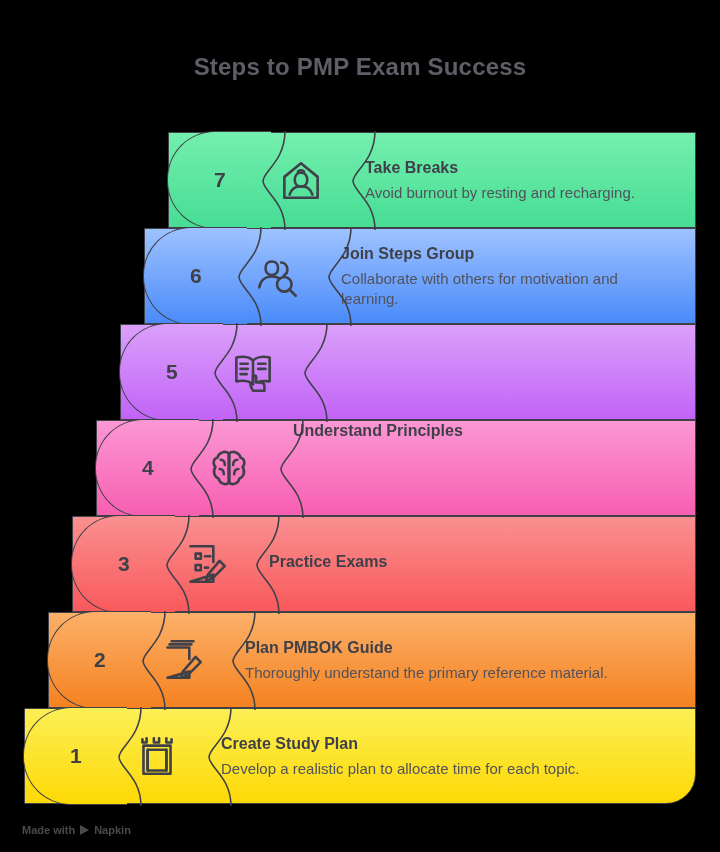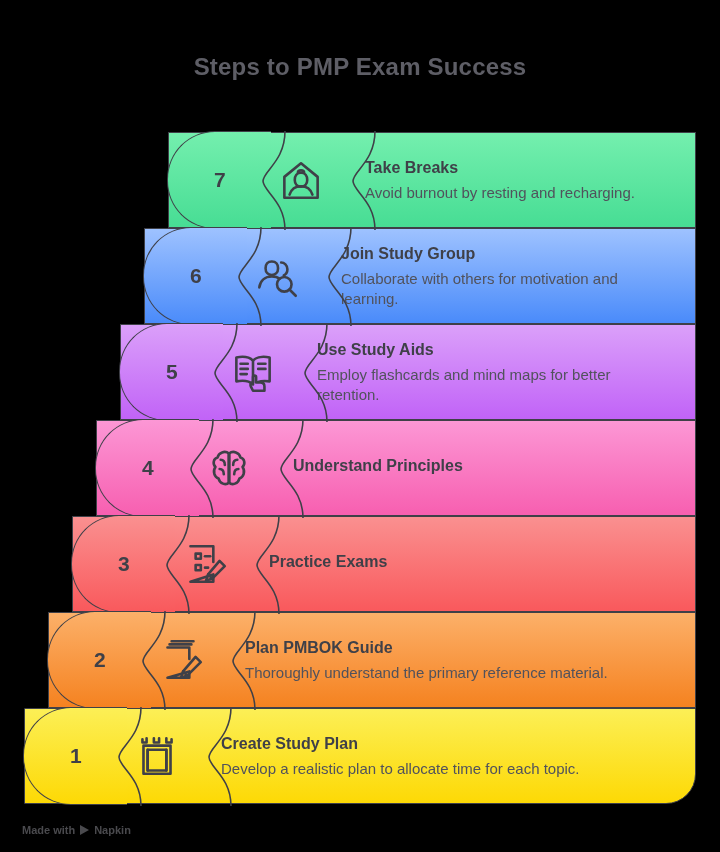--- a/index.html
+++ b/index.html
@@ -121,21 +121,21 @@
   #r6 .body      { left:196px; }
   #r6 .curve.c1  { left:88px; }
   #r6 .curve.c2  { left:178px; }
 
   #r5 .icon-slot { left:96px; }
   #r5 .body      { left:196px; }
   #r5 .curve.c1  { left:88px; }
   #r5 .curve.c2  { left:178px; }
 
   #r4 .icon-slot { left:96px; }
-  #r4 .body      { left:196px; }
+  #r4 .body      { left:196px;justify-content:space-between; }
   #r4 .curve.c1  { left:88px; }
   #r4 .curve.c2  { left:178px; }
 
   #r3 .icon-slot { left:96px; }
   #r3 .body      { left:196px; }
   #r3 .curve.c1  { left:88px; }
   #r3 .curve.c2  { left:178px; }
 
   #r2 .icon-slot { left:96px; }
   #r2 .body      { left:196px; }
@@ -220,21 +220,21 @@
           <circle cx="64" cy="66" r="14"></circle>
           <path d="M74 76 L86 88"></path>
         </svg>
       </div>
       <div class="curve c2">
         <svg viewBox="0 0 34 99">
             <path d="M28 0 C28 30 6 40 6 50 C6 60 28 70 28 99"></path>
           </svg>
       </div>
       <div class="body">
-        <div class="s-title">Join Study Group</div>
+        <div class="s-title">Join Steps Group</div>
         <div class="s-desc">Collaborate with others for motivation and learning.</div>
       </div>
     </div>
 
     <div class="step" id="r5" style="background: linear-gradient(rgb(219, 160, 250) 0%, rgb(193, 99, 247) 100%);">
       <div class="cap" style="background: linear-gradient(rgb(219, 160, 250) 0%, rgb(193, 99, 247) 100%);">
         <span class="num">5</span>
       </div>
       <div class="curve c1">
         <svg viewBox="0 0 34 99">
@@ -247,24 +247,20 @@
           <path d="M50 28 C58 20 72 20 82 22 L82 68 C74 67 66 67 60 69"></path>
           <path d="M26 34 L40 34 M26 44 L40 44 M26 54 L38 54"></path>
           <path d="M60 34 L74 34 M60 44 L74 44"></path>
           <path d="M50 60 C50 56 56 56 56 60 L56 70 L64 70 C70 70 72 74 72 78 L72 86 L50 86 L46 78 C44 74 46 70 50 70 Z"></path>
         </svg>
       </div>
       <div class="curve c2">
         <svg viewBox="0 0 34 99">
             <path d="M28 0 C28 30 6 40 6 50 C6 60 28 70 28 99"></path>
           </svg>
-      </div>
-      <div class="body">
-        <div class="s-title">Use Study Aids</div>
-        <div class="s-desc">Employ flashcards and mind maps for better retention.</div>
       </div>
     </div>
 
     <div class="step" id="r4" style="background: linear-gradient(rgb(252, 151, 213) 0%, rgb(247, 95, 176) 100%);">
       <div class="cap" style="background: linear-gradient(rgb(252, 151, 213) 0%, rgb(247, 95, 176) 100%);">
         <span class="num">4</span>
       </div>
       <div class="curve c1">
         <svg viewBox="0 0 34 99">
             <path d="M28 0 C28 30 6 40 6 50 C6 60 28 70 28 99"></path>

